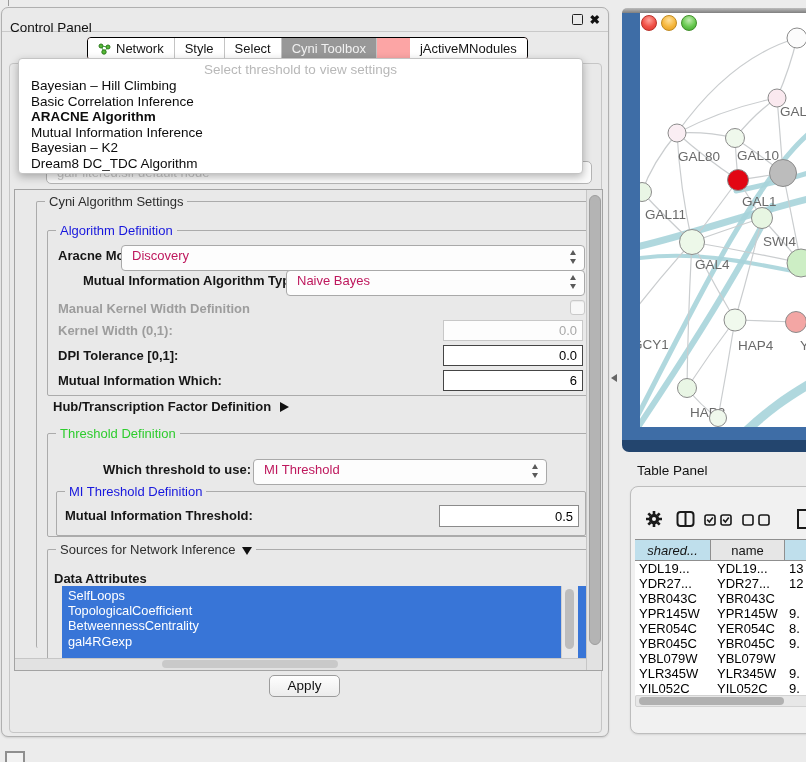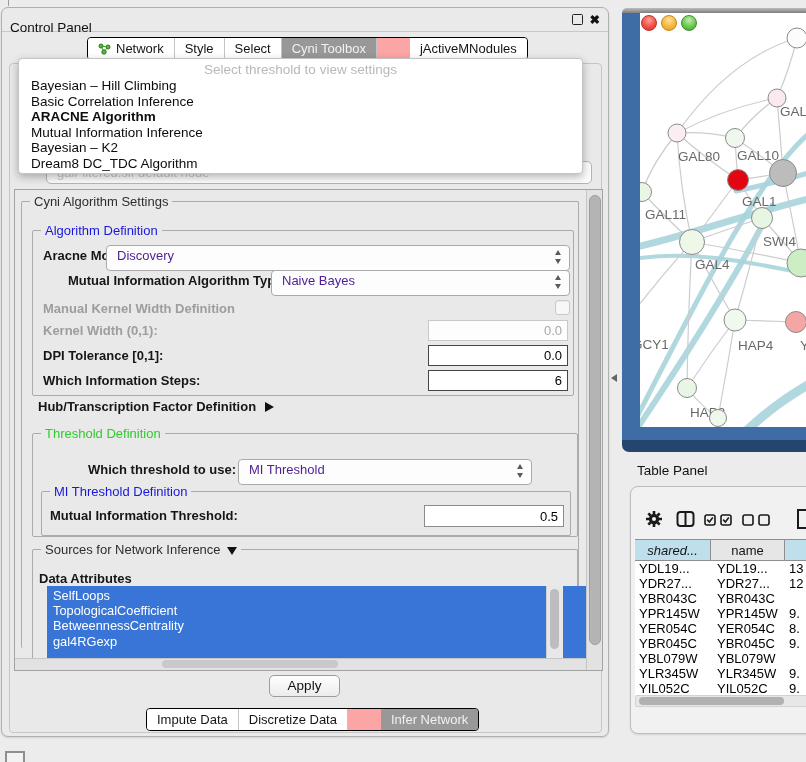--- a/index.html
+++ b/index.html
@@ -42,30 +42,30 @@
   #vscroll{position:absolute;right:0;top:0;width:15px;bottom:0;background:#e2e2e2;border-left:1px solid #c6c6c6;}
   #vthumb{position:absolute;left:2px;top:5px;width:10px;height:448px;background:#b4b4b4;
           border:1px solid #9e9e9e;border-radius:6px;}
   #hscroll{position:absolute;left:0;bottom:0;height:11px;width:571px;background:#e2e2e2;border-top:1px solid #c6c6c6;}
   #hthumb{position:absolute;left:147px;top:1px;width:176px;height:8px;background:#c9c9c9;border-radius:4px;}
 
   .fs{position:absolute;border:1px solid #ababab;border-radius:2px;}
   .fs-title{position:absolute;top:-8px;left:8px;background:#e9e9e9;padding:0 4px;font-size:13px;white-space:nowrap;color:#2e2e2e;}
   .t-blue{color:#1717dd;}
   .t-green{color:#2ecc2e;}
-  #fs-cyni{left:6px;top:11px;width:556px;height:446px;border-bottom:none;text-decoration:underline;}
+  #fs-cyni{left:21px;top:11px;width:556px;height:446px;border-bottom:none;text-decoration:underline;}
   #fs-alg{left:10px;top:28px;width:540px;height:164px;}
   #fs-thresh{left:10px;top:231px;width:544px;height:102px;}
   #fs-mith{left:8px;top:57px;width:528px;height:43px;}
   #fs-sources{left:10px;top:347px;width:544px;height:118px;border-bottom:none;}
 
   .lbl{position:absolute;font-size:13px;font-weight:bold;color:#161616;white-space:nowrap;}
   .lbl.dis{color:#9d9d9d;}
   .combo{position:absolute;height:26px;border:1px solid #a9a9a9;border-radius:4px;background:#fdfdfd;
-         box-sizing:border-box;font-size:13px;line-height:20px;padding-left:10px;color:#4c1d95;}
+         box-sizing:border-box;font-size:13px;line-height:20px;padding-left:10px;color:#be185d;}
   .stepper{position:absolute;right:6px;top:3px;width:9px;height:16px;}
   .stepper::before{content:"";position:absolute;left:1px;top:1px;border-left:3.5px solid transparent;
                    border-right:3.5px solid transparent;border-bottom:5px solid #5a5a5a;}
   .stepper::after{content:"";position:absolute;left:1px;bottom:1px;border-left:3.5px solid transparent;
                   border-right:3.5px solid transparent;border-top:5px solid #5a5a5a;}
   .inp{position:absolute;height:21px;border:1px solid #b9b9b9;background:#fff;text-align:right;
        padding:0 5px;box-sizing:border-box;font:13px "Liberation Sans",sans-serif;color:#000;}
   .inp.dark{border:1.5px solid #454545;}
   .inp.disabled{color:#a8a8a8;border-color:#c8c8c8;background:#fdfdfd;}
   .cb{position:absolute;width:13px;height:13px;border:1px solid #c9c9c9;background:#f7f7f7;border-radius:3px;
@@ -205,21 +205,21 @@
           <div id="combo-mitype" class="combo">
             <span>Naive Bayes</span>
             <span class="stepper"></span>
           </div>
           <span id="lbl-mkw" class="lbl dis">Manual Kernel Width Definition</span>
           <div id="cb-mkw" class="cb"></div>
           <span id="lbl-kw" class="lbl dis">Kernel Width (0,1):</span>
           <input id="inp-kw" class="inp disabled" readonly="" value="0.0" style="">
           <span id="lbl-dpi" class="lbl">DPI Tolerance [0,1]:</span>
           <input id="inp-dpi" class="inp dark" value="0.0" style="">
-          <span id="lbl-mis" class="lbl">Which Information Steps:</span>
+          <span id="lbl-mis" class="lbl">Mutual Information Which:</span>
           <input id="inp-mis" class="inp dark" value="6" style="">
         </div>
 
         <div id="hub-row">
           <span>Hub/Transcription Factor Definition</span>
           <span class="tri-right"></span>
         </div>
 
         <div id="fs-thresh" class="fs">
           <span class="fs-title t-green">Threshold Definition</span>
@@ -254,31 +254,20 @@
 
       <div id="vscroll">
           <div id="vthumb"></div>
         </div>
       <div id="hscroll">
           <div id="hthumb"></div>
         </div>
     </div>
 
     <div id="apply">Apply</div>
-    <div id="bottom-tabs" class="tabbar">
-        <div class="tab">
-          <span>Impute Data</span>
-        </div>
-        <div class="tab">
-          <span>Discretize Data</span>
-        </div>
-        <div class="tab sel">
-          <span>Infer Network</span>
-        </div>
-      </div>
   </div>
 
   <div id="nw">
     <div id="nw-strip"></div>
     <div id="nw-body"></div>
     <div id="nw-navy"></div>
     <div id="nw-canvas">
       <div id="tl-red" class="tl"></div>
       <div id="tl-yellow" class="tl"></div>
       <div id="tl-green" class="tl"></div>

